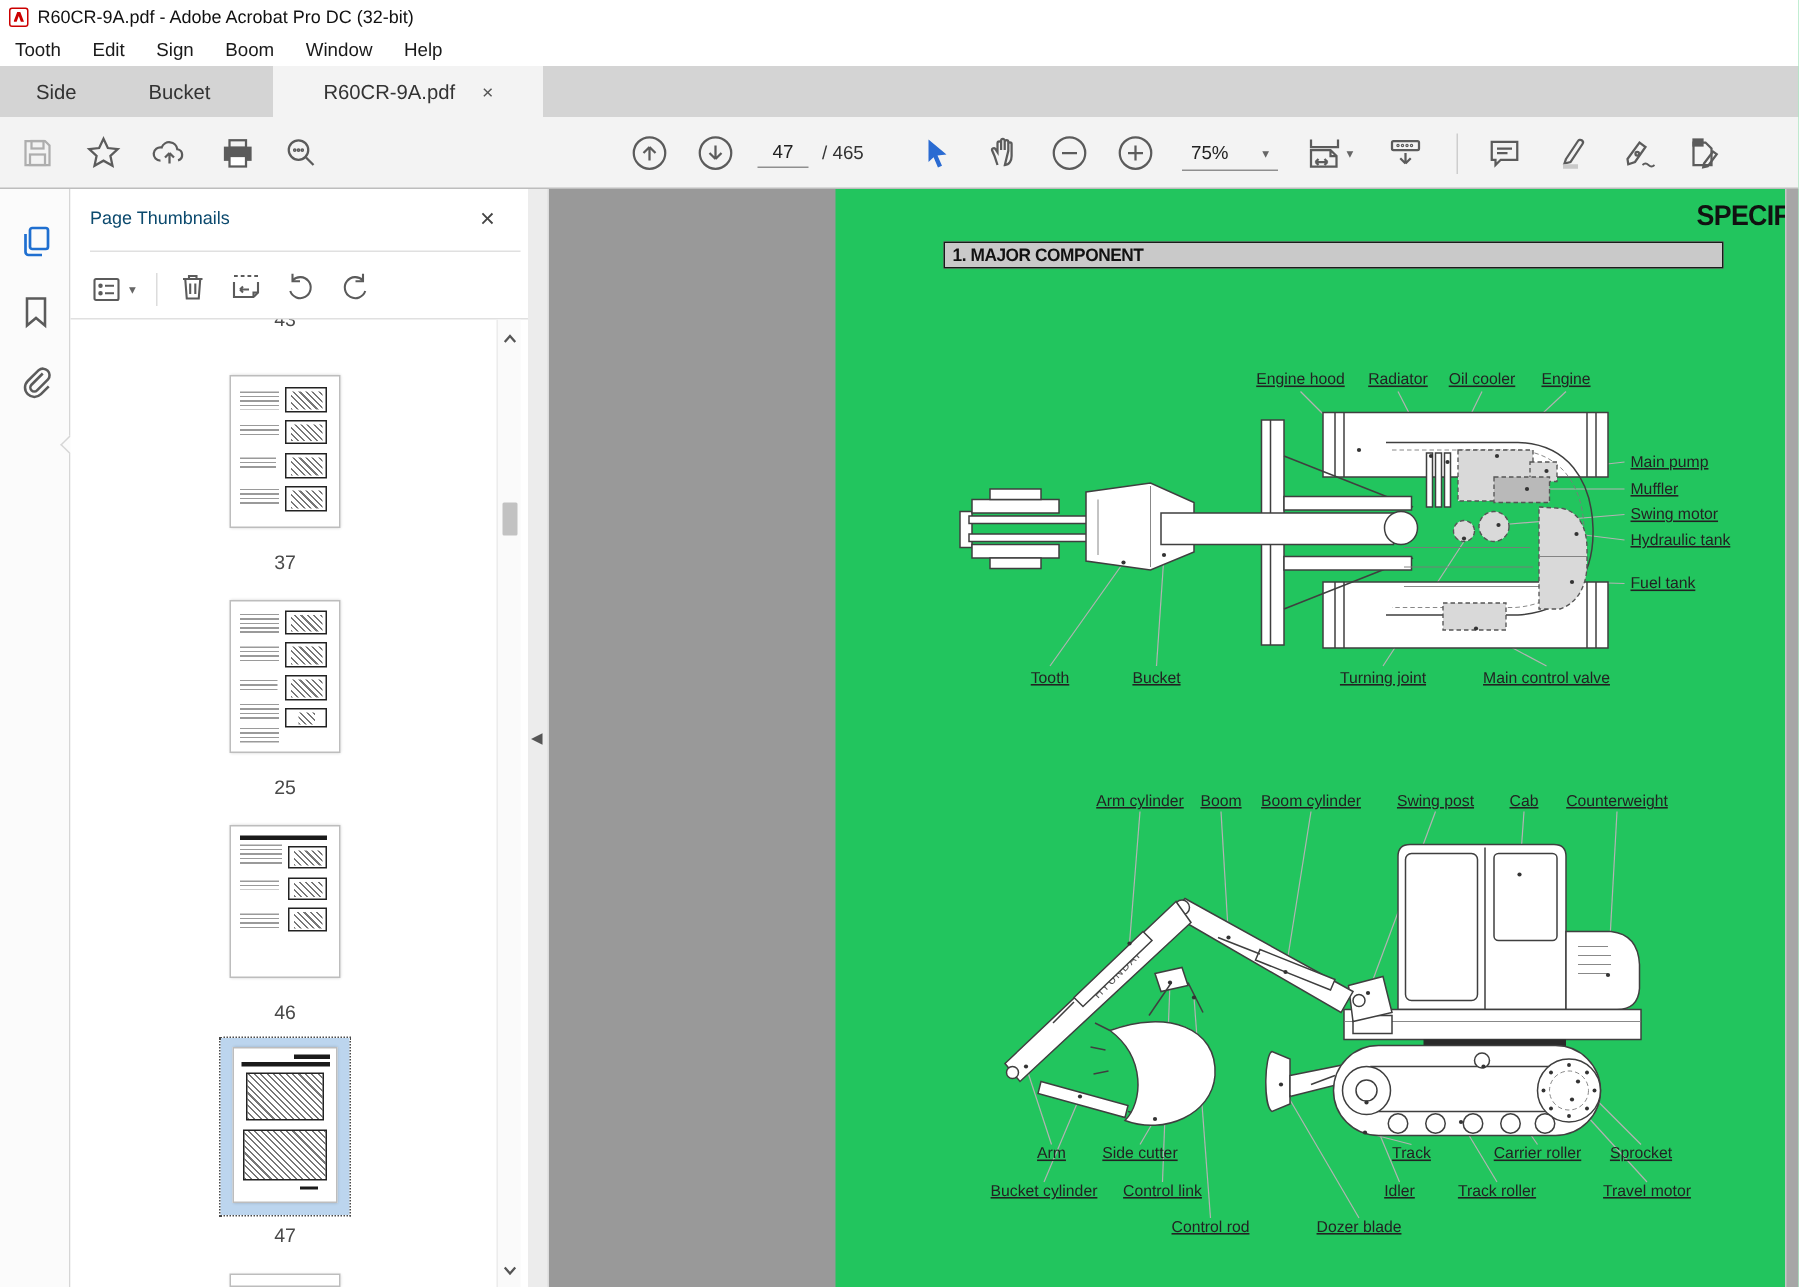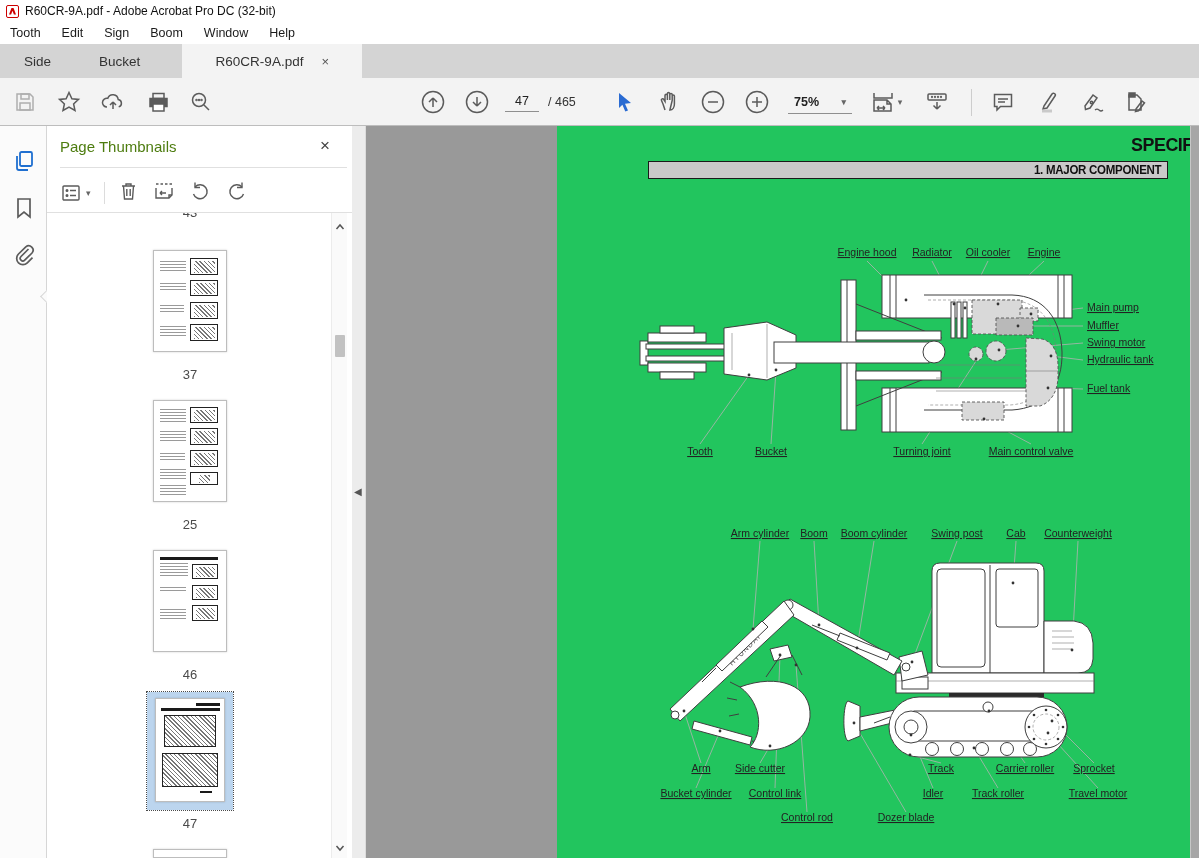--- a/index.html
+++ b/index.html
@@ -25,32 +25,32 @@
   .tab .x { font-size:13px; color:#555; }
 
   
   .toolbar { position:absolute; left:0; top:78px; width:1199px; height:48px; background:#f3f3f3; border-bottom:1px solid #bdbdbd; }
   .tbtn { position:absolute; top:9px; width:30px; height:30px; display:flex; align-items:center; justify-content:center; }
   .tbtn svg { stroke:#5b5b5b; fill:none; stroke-width:1.5; }
   .tbtn.disabled { opacity:.45; }
   .pagebox { position:absolute; left:505px; top:13px; width:36px; height:22px; }
   .pagebox input { width:34px; height:21px; border:none; border-bottom:1px solid #8f8f8f; background:transparent; text-align:center; font-size:12.5px; color:#222; font-family:"Liberation Sans",sans-serif;}
   .pagecount { position:absolute; left:548px; top:17px; font-size:12.5px; color:#333; }
-  .zoombox { position:absolute; left:788px; top:13px; width:64px; height:23px; border-bottom:1px solid #8f8f8f; display:flex; align-items:center; justify-content:space-between; padding:0 6px;font-weight:bold; }
+  .zoombox { position:absolute; left:788px; top:13px; width:64px; height:23px; border-bottom:1px solid #8f8f8f; display:flex; align-items:center; justify-content:space-between; padding:0 6px; }
   .zoombox .zv { font-size:12.5px; color:#222; }
   .caret { font-size:9px; color:#666; }
   .tb-div { position:absolute; left:971px; top:11px; width:1px; height:27px; background:#cdcdcd; }
 
   
   .rail { position:absolute; left:0; top:126px; width:47px; height:732px; background:#fbfbfb; border-right:1px solid #d6d6d6; }
   .rail-btn { position:absolute; left:11px; width:26px; height:26px; display:flex; align-items:center; justify-content:center; }
   .rail-notch { position:absolute; right:-5px; top:166px; width:9px; height:9px; background:#fbfbfb; border-left:1px solid #d6d6d6; border-bottom:1px solid #d6d6d6; transform:rotate(45deg); }
 
   .panel { position:absolute; left:47px; top:126px; width:305px; height:732px; background:#fff; }
-  .panel-title { position:absolute; left:13px; top:12px; font-size:15px; color:#4d7c0f; }
+  .panel-title { position:absolute; left:13px; top:12px; font-size:12px; color:#0c4a6e; }
   .panel-x { position:absolute; right:22px; top:10px; font-size:17px; color:#444; }
   .panel-rule1 { position:absolute; left:13px; top:41px; width:287px; height:1px; background:#e0e0e0; }
   .panel-tools { position:absolute; left:13px; top:49px; width:287px; height:36px; display:flex; align-items:center; gap:13px; }
   .panel-tools svg { stroke:#5b5b5b; fill:none; stroke-width:1.4; }
   .pt-div { width:1px; height:22px; background:#dcdcdc; }
   .panel-rule2 { position:absolute; left:0px; top:86px; width:305px; height:1px; background:#e0e0e0; }
 
   .thumb-list { position:absolute; left:0; top:87px; width:284px; height:645px; overflow:hidden; }
   .thumb-page { position:absolute; left:106px; width:74px; background:#fff; border:1px solid #bdbdbd; box-shadow:0 0 2px rgba(0,0,0,.18); }
   .thumb-label { position:absolute; width:74px; left:106px; text-align:center; font-size:13px; color:#4a4a4a; }
@@ -67,21 +67,21 @@
   .ts-thumb { position:absolute; left:3px; top:122px; width:10px; height:22px; background:#c2c2c2; border-radius:1px; }
 
   .collapse-strip { position:absolute; left:352px; top:126px; width:14px; height:732px; background:#ececec; border-right:1px solid #dcdcdc; }
   .collapse-arrow { position:absolute; left:2px; top:360px; font-size:10px; color:#555; }
 
   .docarea { position:absolute; left:366px; top:126px; width:824px; height:732px; background:#999999; overflow:hidden; }
   .docscroll { position:absolute; left:1190px; top:126px; width:9px; height:732px; background:#a6a6a6; border-left:1px solid #c6c6c6; }
 
   .page { position:absolute; left:147px; top:0; width:793px; height:732px; background:#22c55e;margin-left:44px; }
   .spec-head { position:absolute; right:77px; top:8px; font-size:19px; font-weight:bold; color:#111; letter-spacing:-0.5px; transform:scaleX(.94); transform-origin:right; }
-  .sec-bar { position:absolute; left:91px; top:35px; width:520px; height:18px; background:#c9c9c9; border:1.6px solid #1a1a1a; display:flex; align-items:center;justify-content:flex-end; }
+  .sec-bar { position:absolute; left:72px; top:35px; width:520px; height:18px; background:#c9c9c9; border:1.6px solid #1a1a1a; display:flex; align-items:center; }
   .sec-bar span { font-size:12px; font-weight:bold; color:#111; margin-left:5px; letter-spacing:-0.3px; transform:scaleX(.96); transform-origin:left; }
 
   svg text.dlabel { font-family:"Liberation Sans",sans-serif; font-size:10.5px; fill:#222; text-decoration:underline; }
   svg .lead { stroke:#b3b3b3; stroke-width:0.8; }
   svg .ink { stroke:#3f3f3f; stroke-width:1; fill:none; }
   svg .inkf { stroke:#3f3f3f; stroke-width:1; fill:#fff; }
   svg .gray { fill:#d9d9d9; stroke:#555; stroke-width:0.9; stroke-dasharray:3 2; }
   svg .gray2 { fill:#b9b9b9; stroke:#555; stroke-width:0.9; stroke-dasharray:3 2; }
   svg .thin { stroke:#7a7a7a; stroke-width:0.6; fill:none; }
   svg .dot { fill:#333; }

